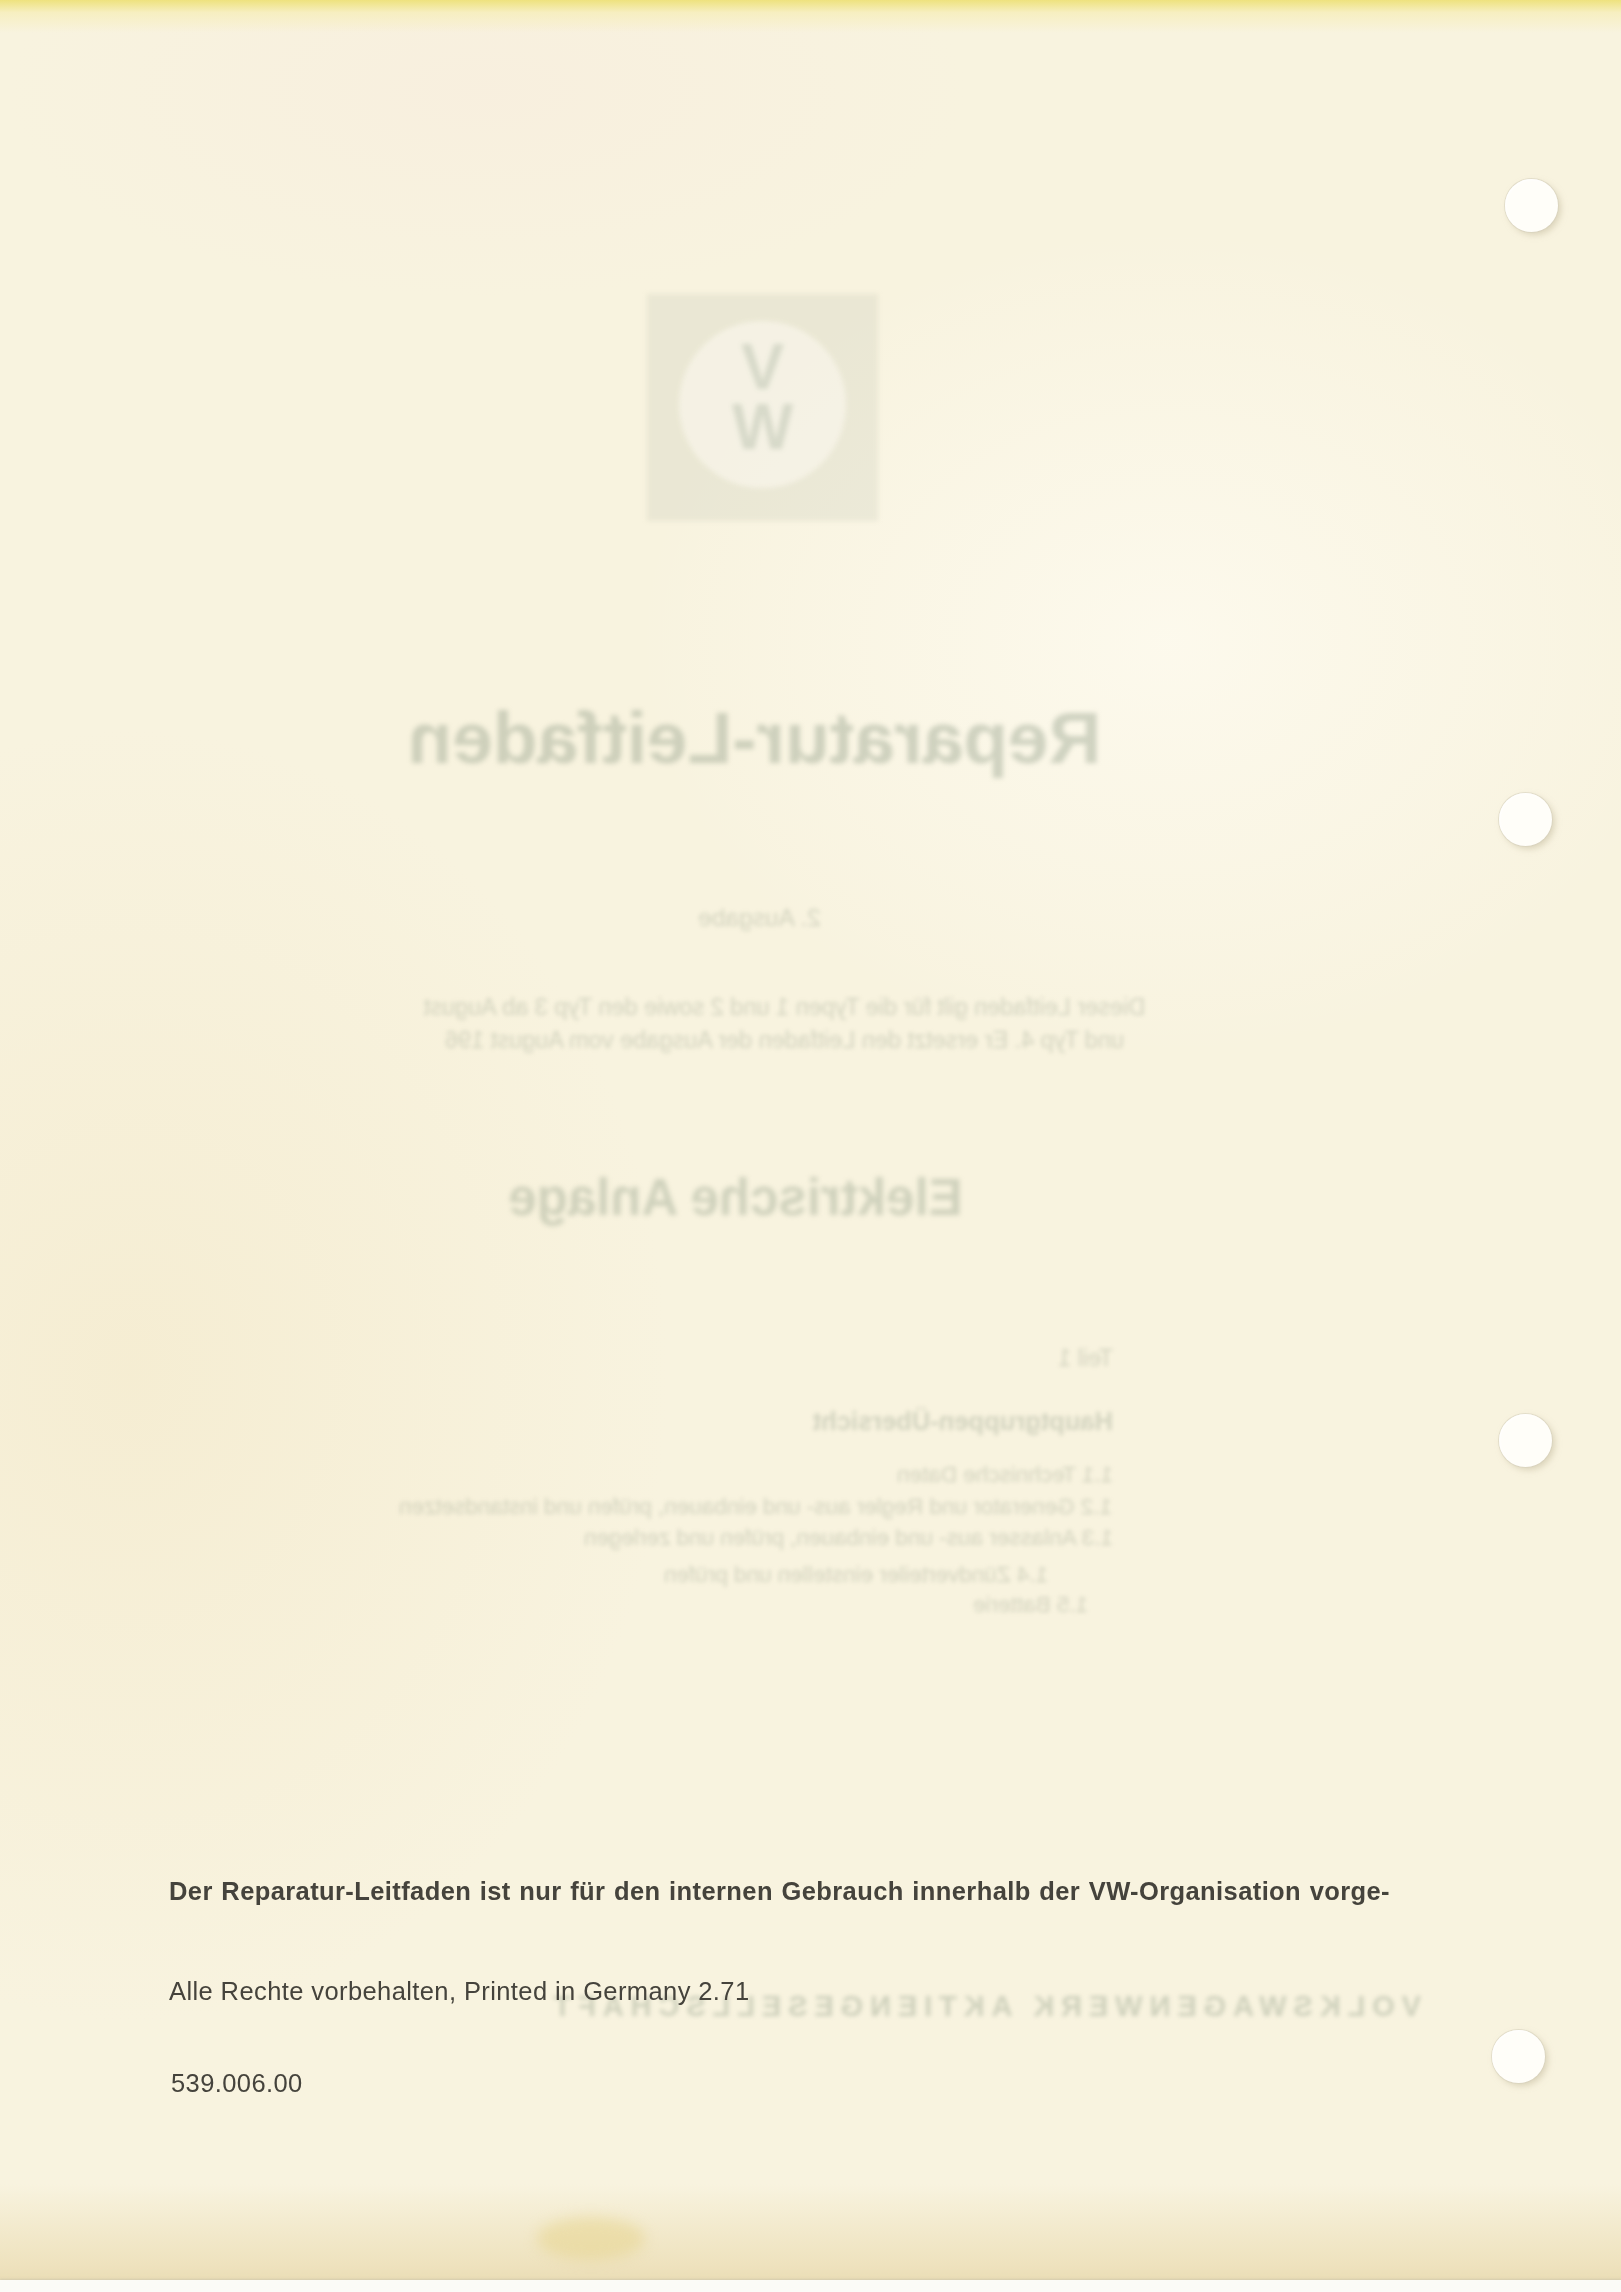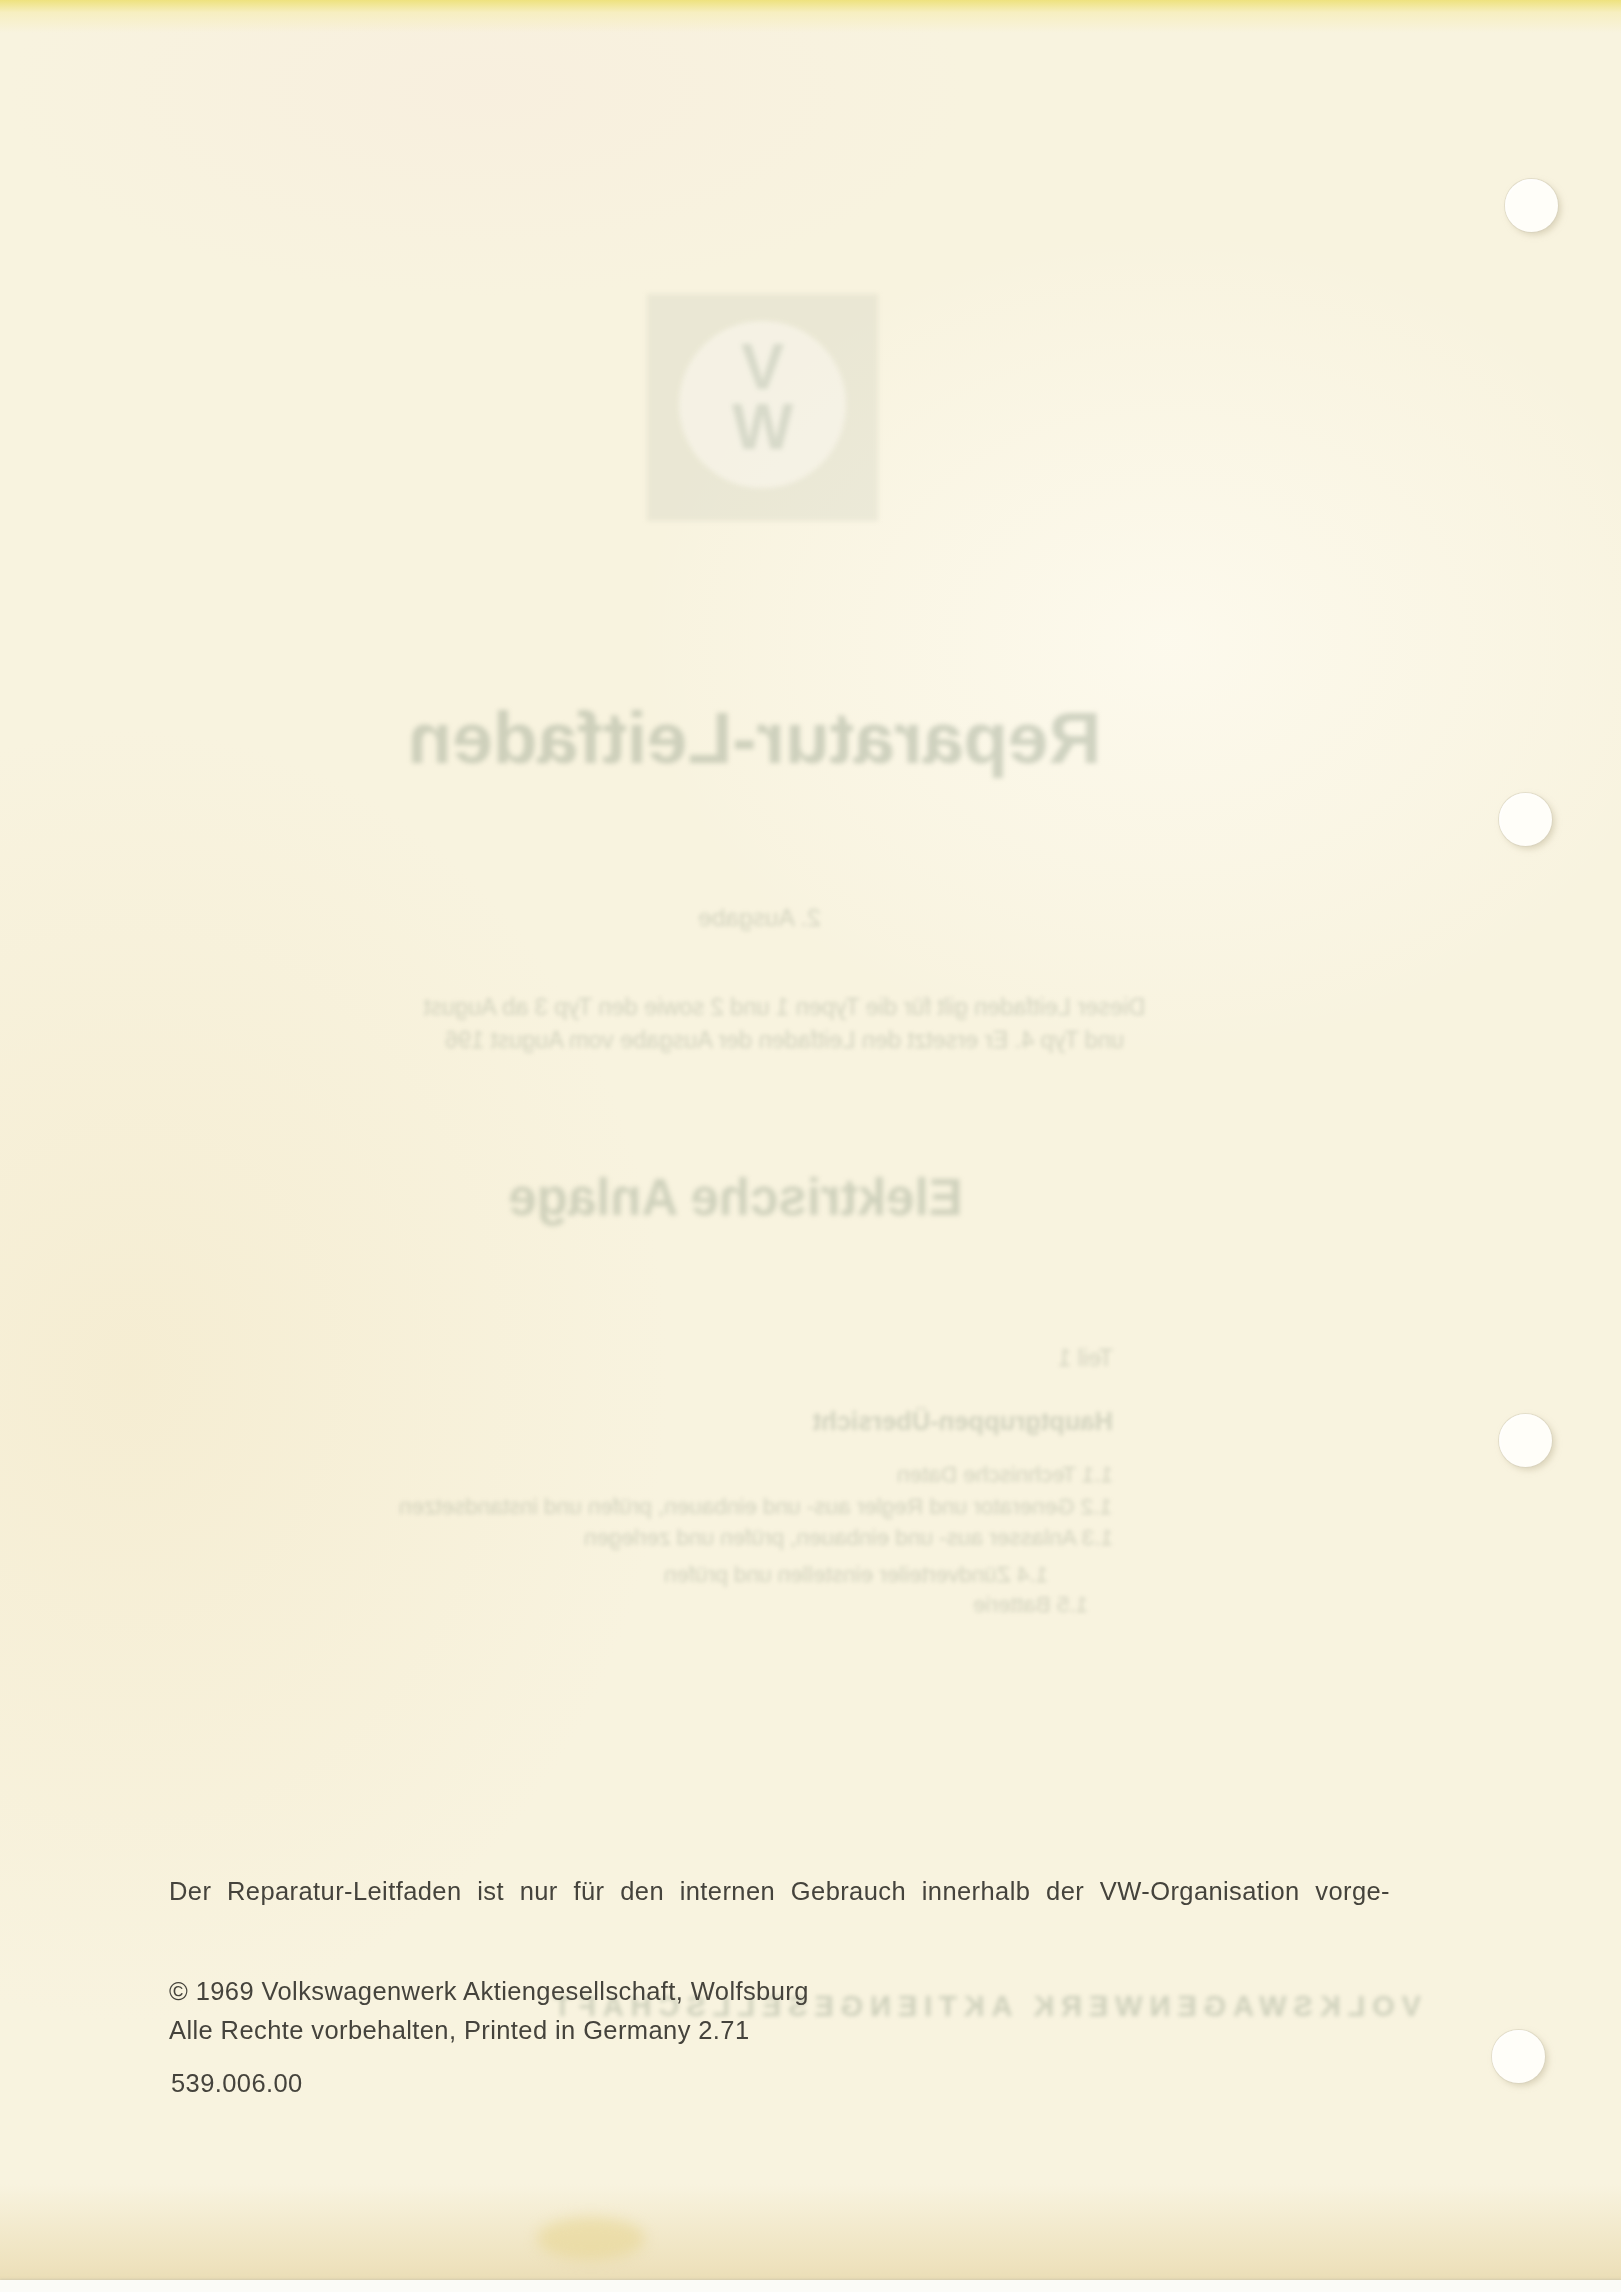--- a/index.html
+++ b/index.html
@@ -114,21 +114,21 @@
   }
 
   
   .print {
     position: absolute;
     color: #45433c;
     font-size: 25.5px;
     line-height: 39px;
     letter-spacing: 0.4px;
   }
-  .imprint { left: 169px; top: 1872px; width: 1221px; }
+  .imprint { left: 169px; top: 1872px; width: 1221px; font-weight: bold; }
   .imprint .justify-line { text-align: justify; text-align-last: justify; }
   .copyright { left: 169px; top: 1972px; width: 1221px; }
   .part-number { left: 171px; top: 2064px; width: 392px; }
 </style>
 </head>
 <body>
 
 <div class="scan">
 
   <div class="edge-top"></div>
@@ -160,20 +160,19 @@
   <div class="ghost ghost-toc-2">1.3  Anlasser aus- und einbauen, prüfen und zerlegen</div>
   <div class="ghost ghost-toc-3">1.4  Zündverteiler einstellen und prüfen</div>
   <div class="ghost ghost-toc-4">1.5  Batterie</div>
   <div class="ghost ghost-brand">VOLKSWAGENWERK AKTIENGESELLSCHAFT</div>
 
   <div class="print imprint">
     <div class="justify-line">Der Reparatur-Leitfaden ist nur für den internen Gebrauch innerhalb der VW-Organisation vorge-</div>
   </div>
 
   <div class="print copyright">
-    <div>© 1969 Volkswagenwerk Aktiengesellschaft, Wolfsburg</div>
     <div>Alle Rechte vorbehalten, Printed in Germany 2.71</div>
   </div>
 
   <div class="print part-number">539.006.00</div>
 
 </div>
 
 
 </body></html>

